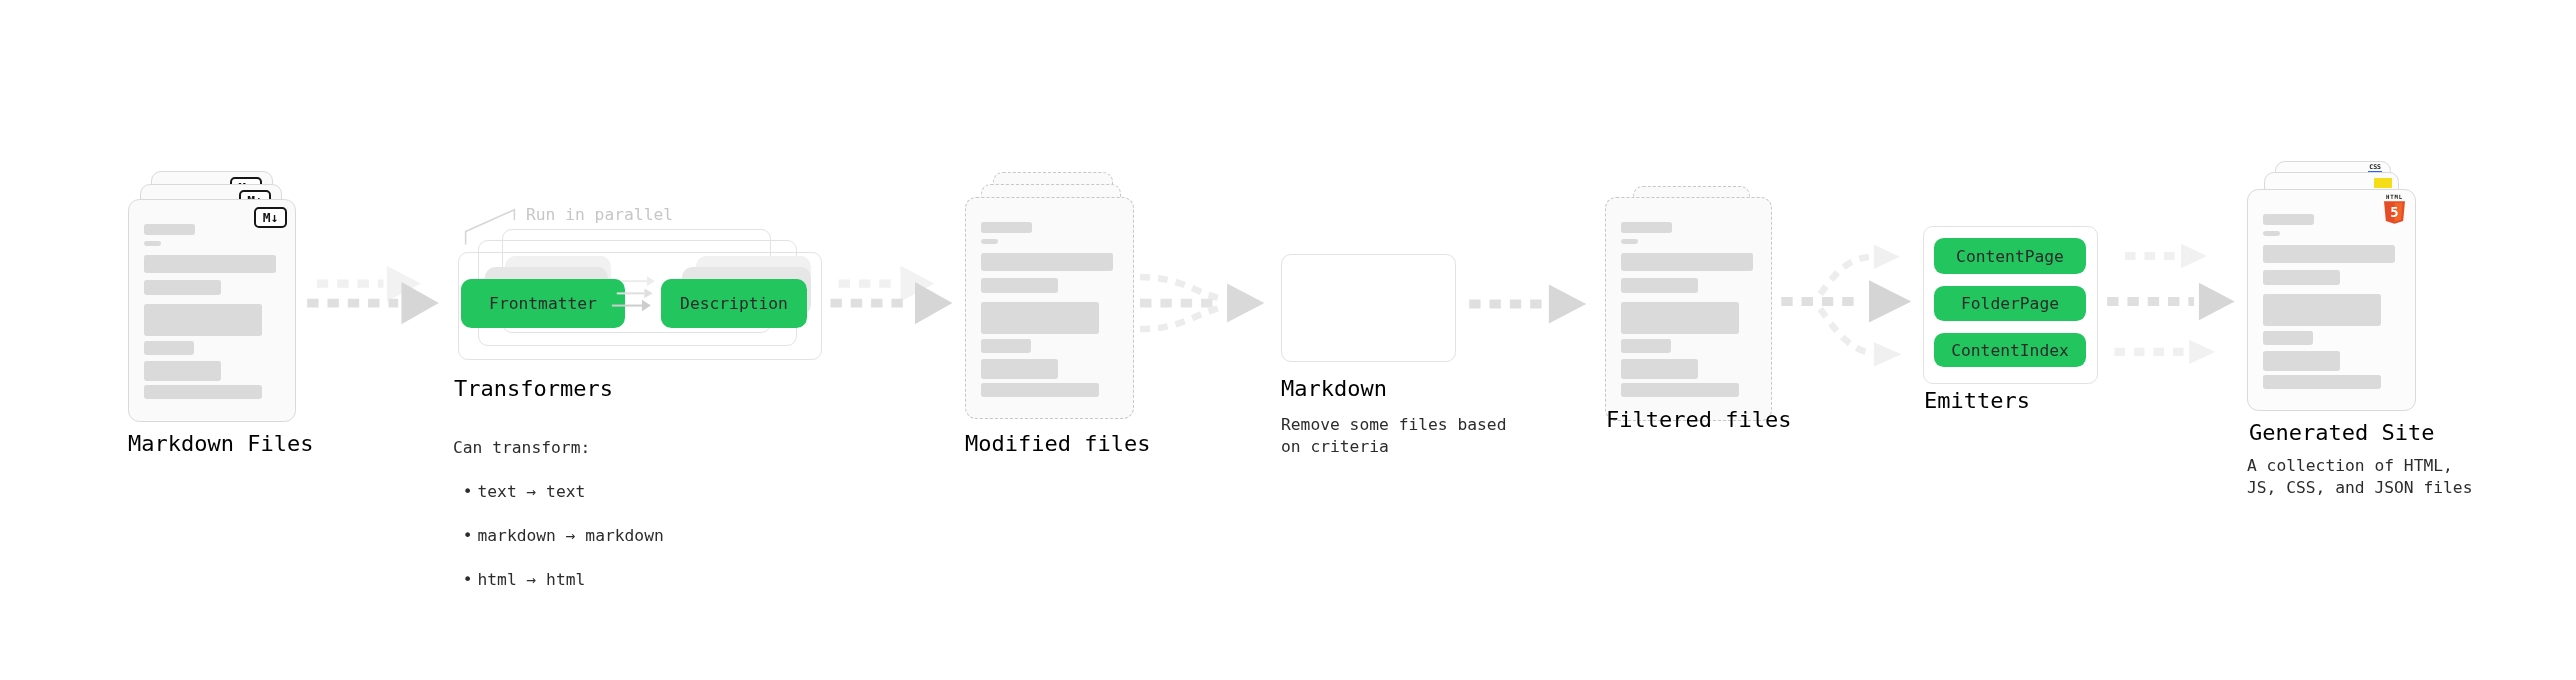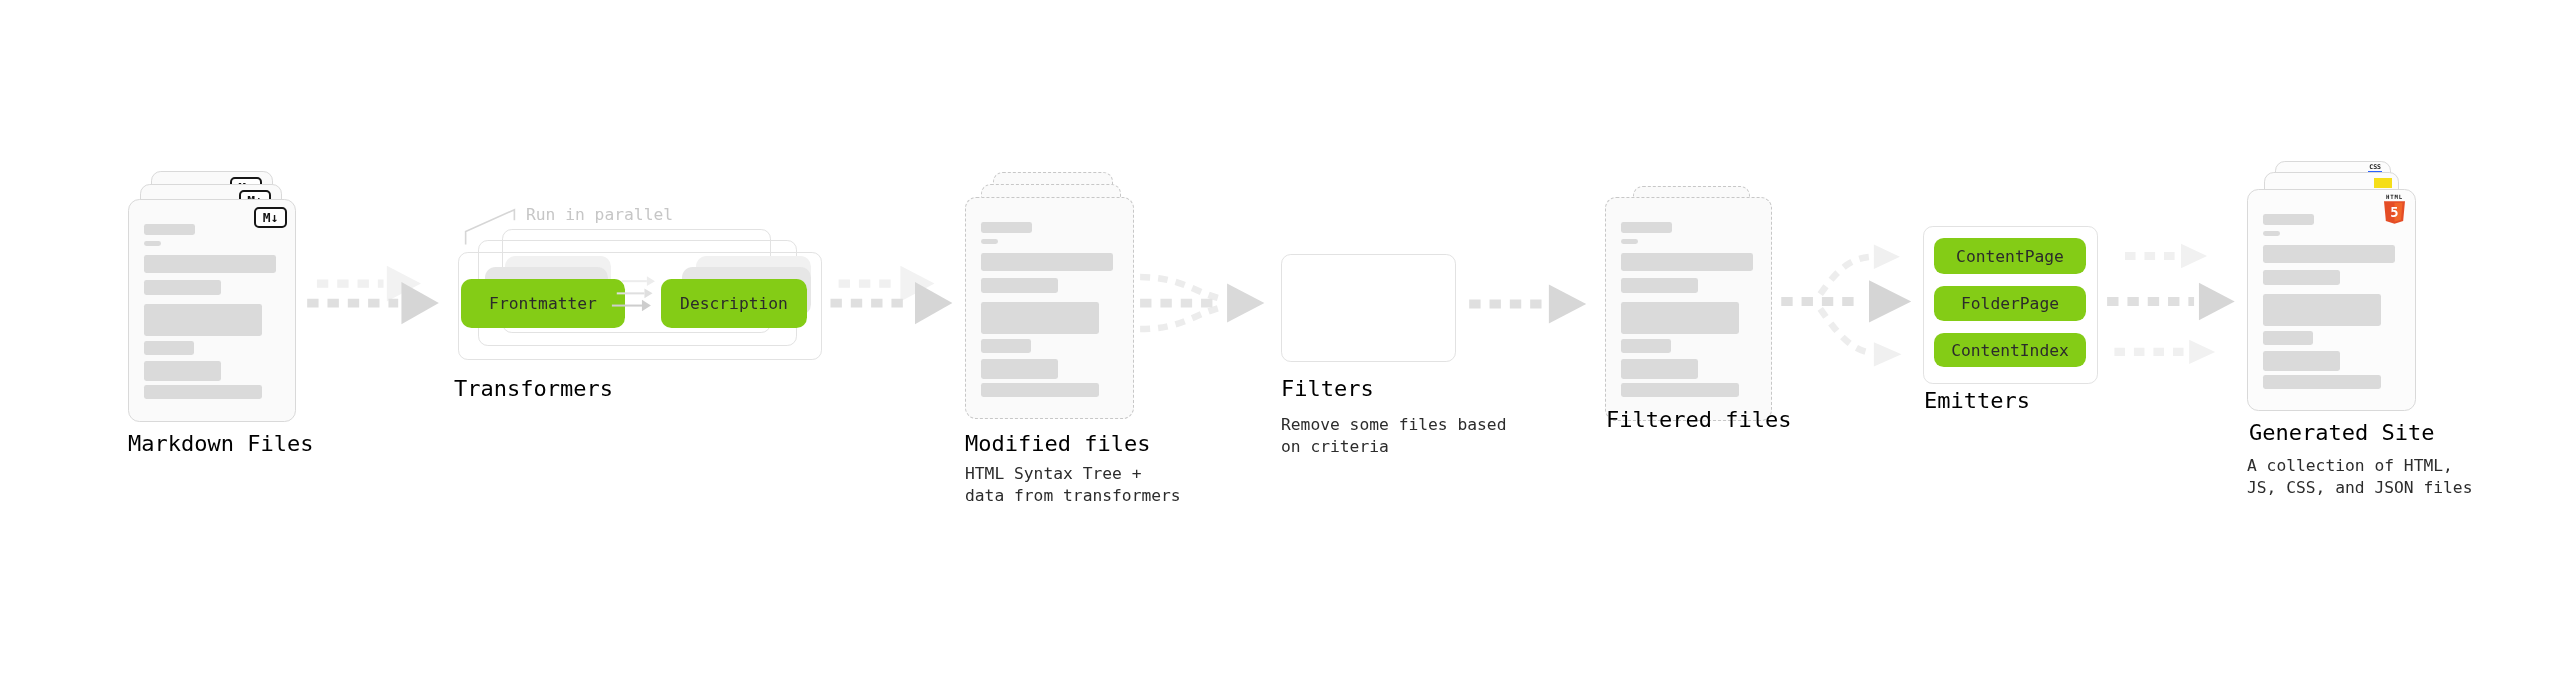--- a/index.html
+++ b/index.html
@@ -23,21 +23,21 @@
   .b7{top:161px;width:77px;height:19.5px}
   .b8{top:185px;width:118px;height:14px}
   .mbadge{
     position:absolute;width:32.5px;height:21px;border:2.4px solid #161616;border-radius:4.9px;
     background:#fff;color:#161616;font-weight:bold;font-size:13px;
     display:flex;align-items:center;justify-content:center;box-sizing:border-box;
   }
   
   .panel{position:absolute;border:1.6px solid #e2e2e2;border-radius:9.8px;background:transparent;}
   .pill{
-    position:absolute;background:#84cc16;border-radius:10.6px;
+    position:absolute;background:#22c55e;border-radius:10.6px;
     display:flex;align-items:center;justify-content:center;
     font-size:16.3px;color:#2b2b2b;white-space:nowrap;
   }
   .pill.g1{background:#e6e6e6;}
   .pill.g2{background:#f1f1f1;}
   .pill.sm{border-radius:9.8px;}
   
   .title{position:absolute;font-size:22px;line-height:24.4px;color:#000000;white-space:nowrap;}
   .desc{position:absolute;font-size:16.3px;line-height:22px;color:#2c2c2c;white-space:pre-line;}
   .desc .indent{padding-left:9.8px;}
@@ -86,41 +86,45 @@
     <div class="pill g2" style="left:505px;top:256px;width:106px;height:47px;"></div>
     <div class="pill g1" style="left:485px;top:267px;width:123px;height:48px;"></div>
     <div class="pill" style="left:461px;top:279px;width:164px;height:49px;">Frontmatter</div>
 
     <div class="pill g2" style="left:696px;top:256px;width:115px;height:47px;"></div>
     <div class="pill g1" style="left:682px;top:267px;width:129px;height:48px;"></div>
     <div class="pill" style="left:661px;top:279px;width:146px;height:49px;">Description</div>
   </div>
   <div class="annotation" style="left:526px;top:205px;">Run in parallel</div>
   <div class="title" style="left:454px;top:377px;">Transformers</div>
+  <div class="desc" style="left:453px;top:415px;">
+    <div>Can transform:</div>
+    <div class="indent"><span class="marker">•</span><span>text → text</span></div>
+    <div class="indent"><span class="marker">•</span><span>markdown → markdown</span></div>
+    <div class="indent"><span class="marker">•</span><span>html → html</span></div>
+  </div>
 
   <div>
     <div class="doc dashed back" style="left:993px;top:172px;width:118px;height:73px;"></div>
     <div class="doc dashed back" style="left:981px;top:184px;width:138px;height:73px;"></div>
     <div class="doc dashed" style="left:965px;top:197px;width:167px;height:220px;">
       <div class="bar b1"></div>
       <div class="bar b2"></div>
       <div class="bar b3"></div>
       <div class="bar b4"></div>
       <div class="bar b5"></div>
       <div class="bar b6"></div>
       <div class="bar b7"></div>
       <div class="bar b8"></div>
     </div>
   </div>
   <div class="title" style="left:965px;top:432px;">Modified files</div>
-  <div class="desc" style="left:965px;top:463px;">HTML Syntax Tree +
-data from transformers</div>
 
   <div class="panel" style="left:1281px;top:254px;width:173px;height:106px;"></div>
-  <div class="title" style="left:1281px;top:377px;">Filters</div>
+  <div class="title" style="left:1281px;top:377px;">Markdown</div>
   <div class="desc" style="left:1281px;top:414px;">Remove some files based
 on criteria</div>
 
   <div>
     <div class="doc dashed back" style="left:1633px;top:186px;width:115px;height:73px;"></div>
     <div class="doc dashed" style="left:1605px;top:197px;width:165px;height:222px;">
       <div class="bar b1"></div>
       <div class="bar b2"></div>
       <div class="bar b3"></div>
       <div class="bar b4"></div>

